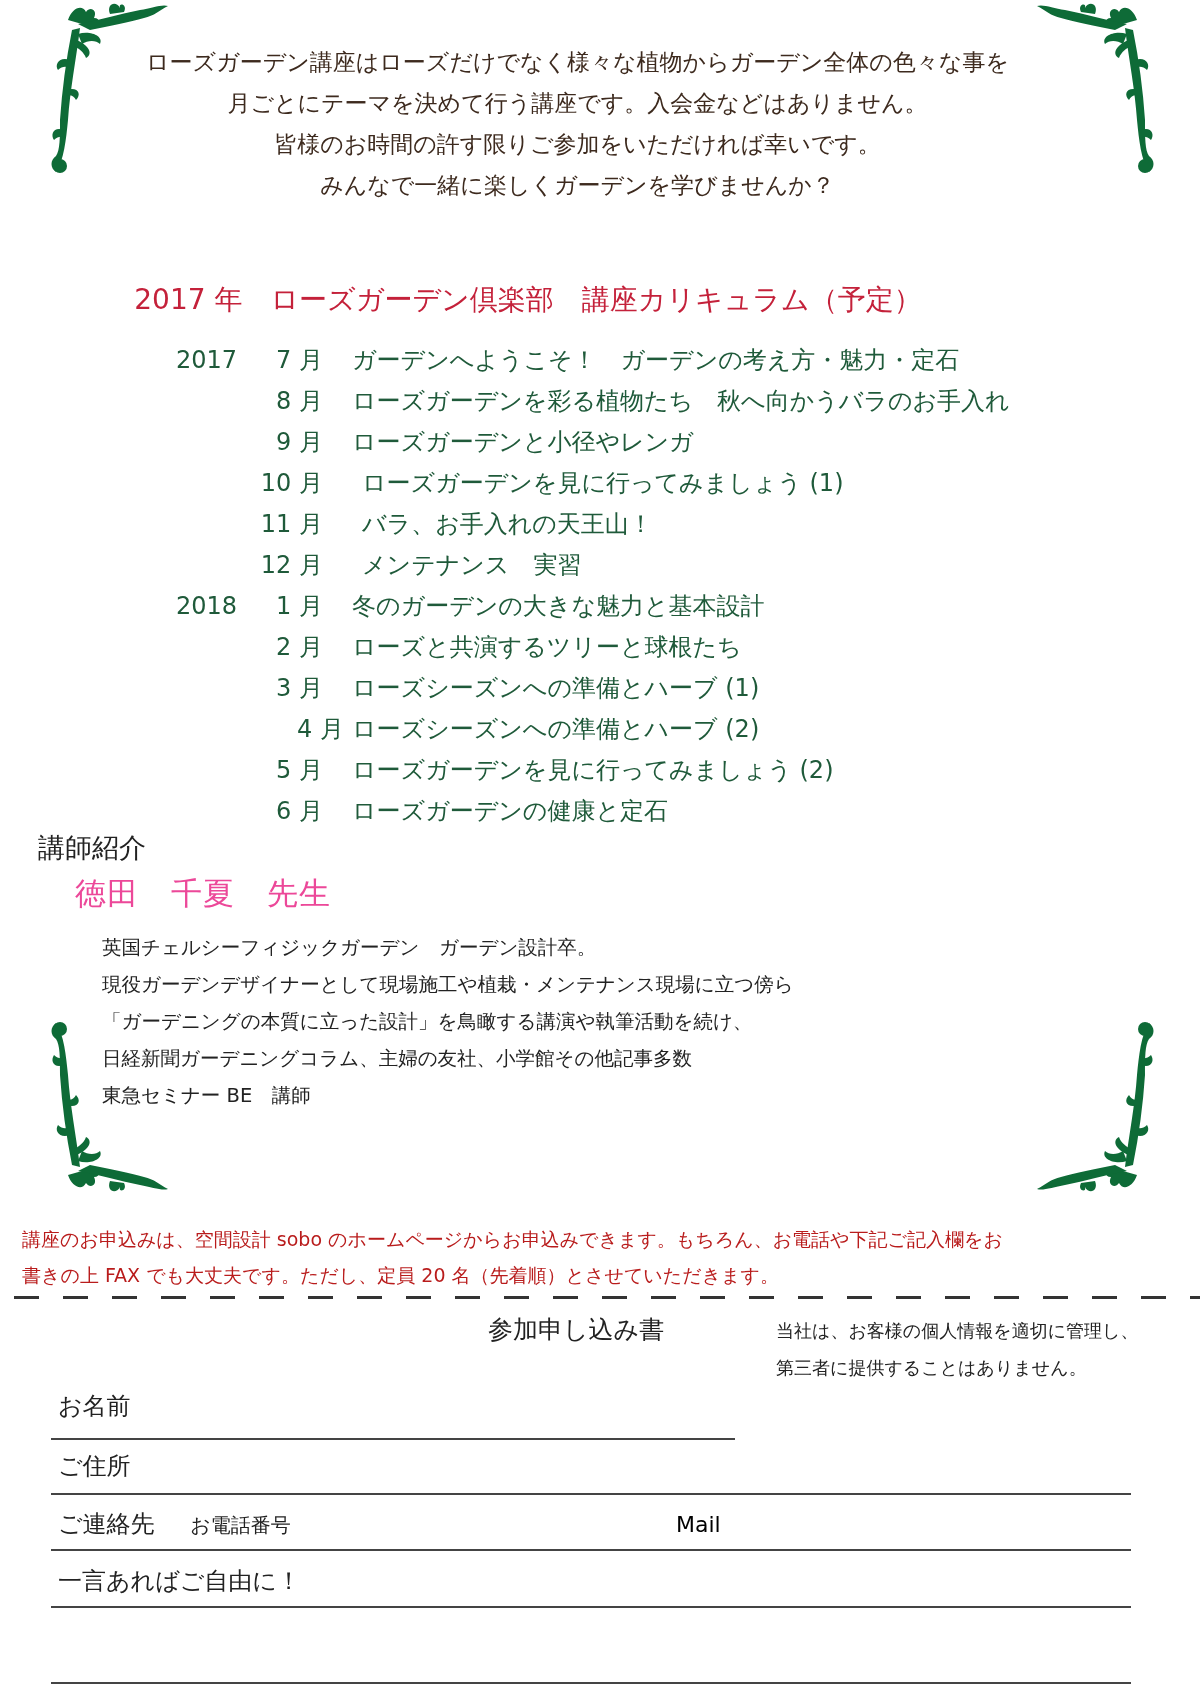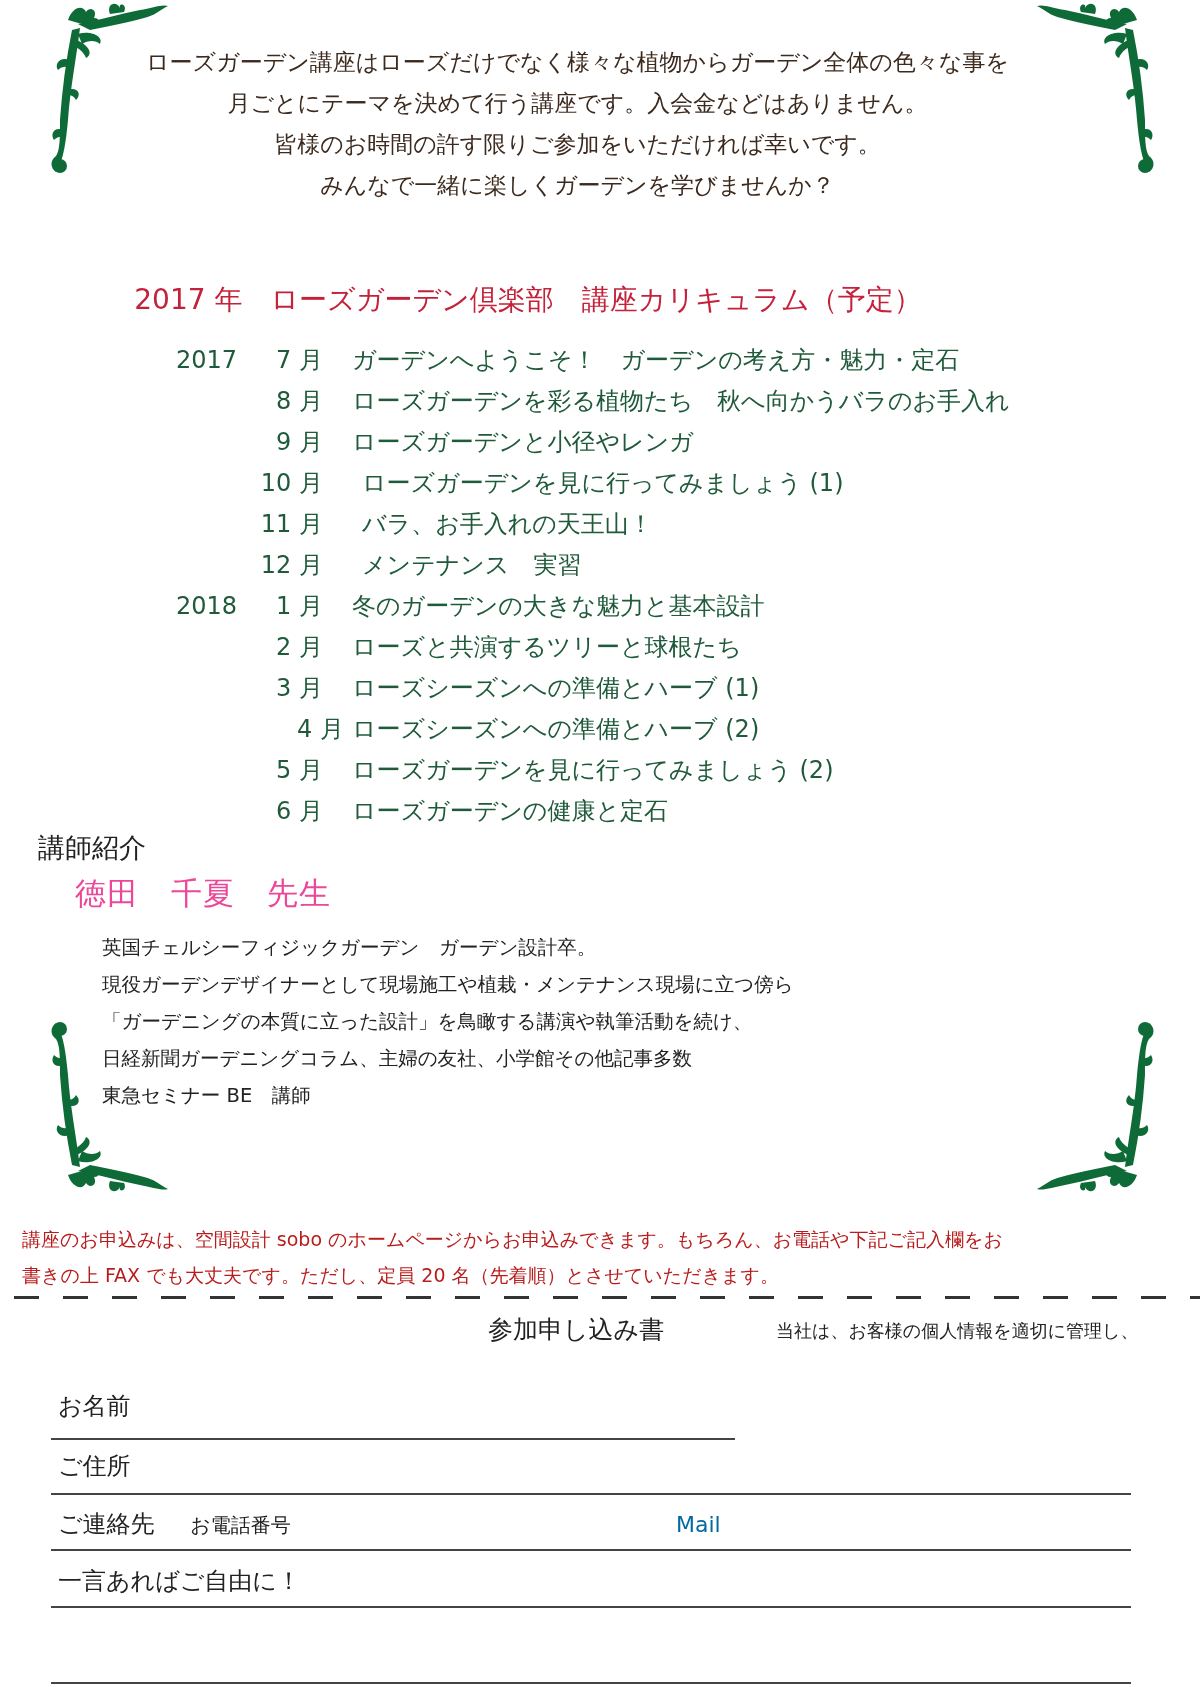--- a/index.html
+++ b/index.html
@@ -33,21 +33,21 @@
   .cutline { position: absolute; left: 14px; top: 1296px; width: 1186px; height: 3px;
     background: repeating-linear-gradient(to right, #333 0 25px, transparent 25px 49px); }
 
   .form-title { position: absolute; left: 488px; top: 1313px; font-size: 25px; color: #222; }
   .privacy { position: absolute; left: 776px; top: 1316px; font-size: 18px; color: #222; }
   .privacy .line { height: 37px; line-height: 30px; white-space: nowrap; }
 
   .field-label { position: absolute; font-size: 24px; color: #222; white-space: nowrap; }
   .field-sub { font-size: 20px; }
   .rule { position: absolute; height: 2px; background: #444; }
-  .mail { position: absolute; font-size: 22px; color: #0369a1; }
+  .mail { position: absolute; font-size: 22px; color: #000000; }
 </style>
 </head>
 <body>
 
 <div class="ornament" style="left:20px; top:0;">
   <svg viewBox="0 0 150 180">
       <g fill="#0e6b37">
     <path d="M48 20 C52 8 62 4 66 12 C70 6 78 10 74 18 C82 18 80 28 70 26 L62 24 Z"></path>
     <path d="M58 24 C80 20 100 14 120 10 C132 8 142 4 148 6 C140 10 134 16 124 18 C110 22 90 26 70 30 Z"></path>
     <path d="M90 14 C86 4 96 0 100 8 C98 2 108 4 104 12 Z"></path>
@@ -185,20 +185,21 @@
 <div class="notice">
   <div class="line">講座のお申込みは、空間設計 sobo のホームページからお申込みできます。もちろん、お電話や下記ご記入欄をお</div>
   <div class="line">書きの上 FAX でも大丈夫です。ただし、定員 20 名（先着順）とさせていただきます。</div>
 </div>
 
 <div class="cutline"></div>
 
 <div class="form-title">参加申し込み書</div>
 <div class="privacy">
   <div class="line">当社は、お客様の個人情報を適切に管理し、</div>
+  <div class="line">第三者に提供することはありません。</div>
 </div>
 
 <div class="field-label" style="left:58px; top:1390px;">お名前</div>
 <div class="rule" style="left:51px; top:1438px; width:684px;"></div>
 
 <div class="field-label" style="left:58px; top:1450px;">ご住所</div>
 <div class="rule" style="left:51px; top:1493px; width:1080px;"></div>
 
 <div class="field-label" style="left:58px; top:1508px;">
   <span>ご連絡先</span>

